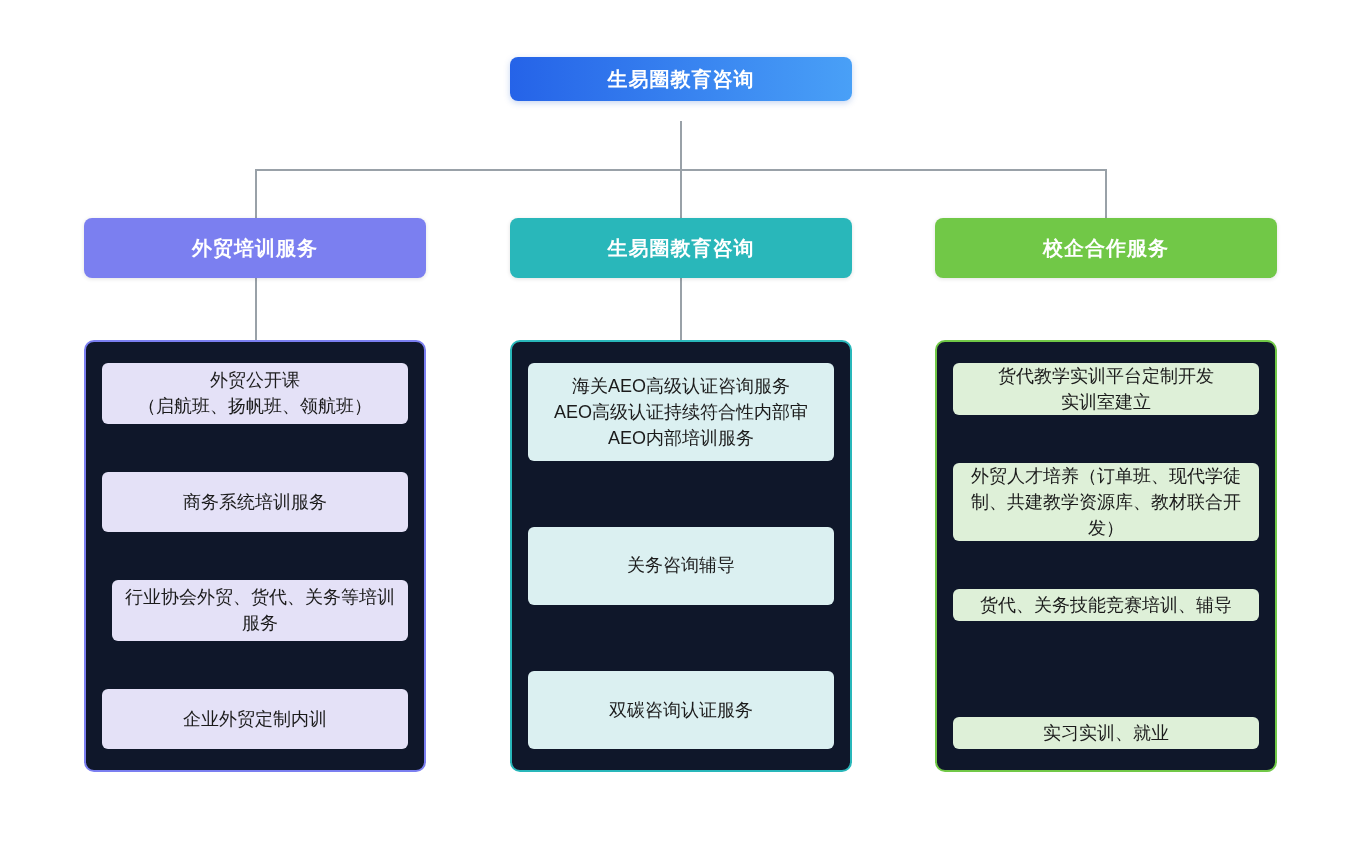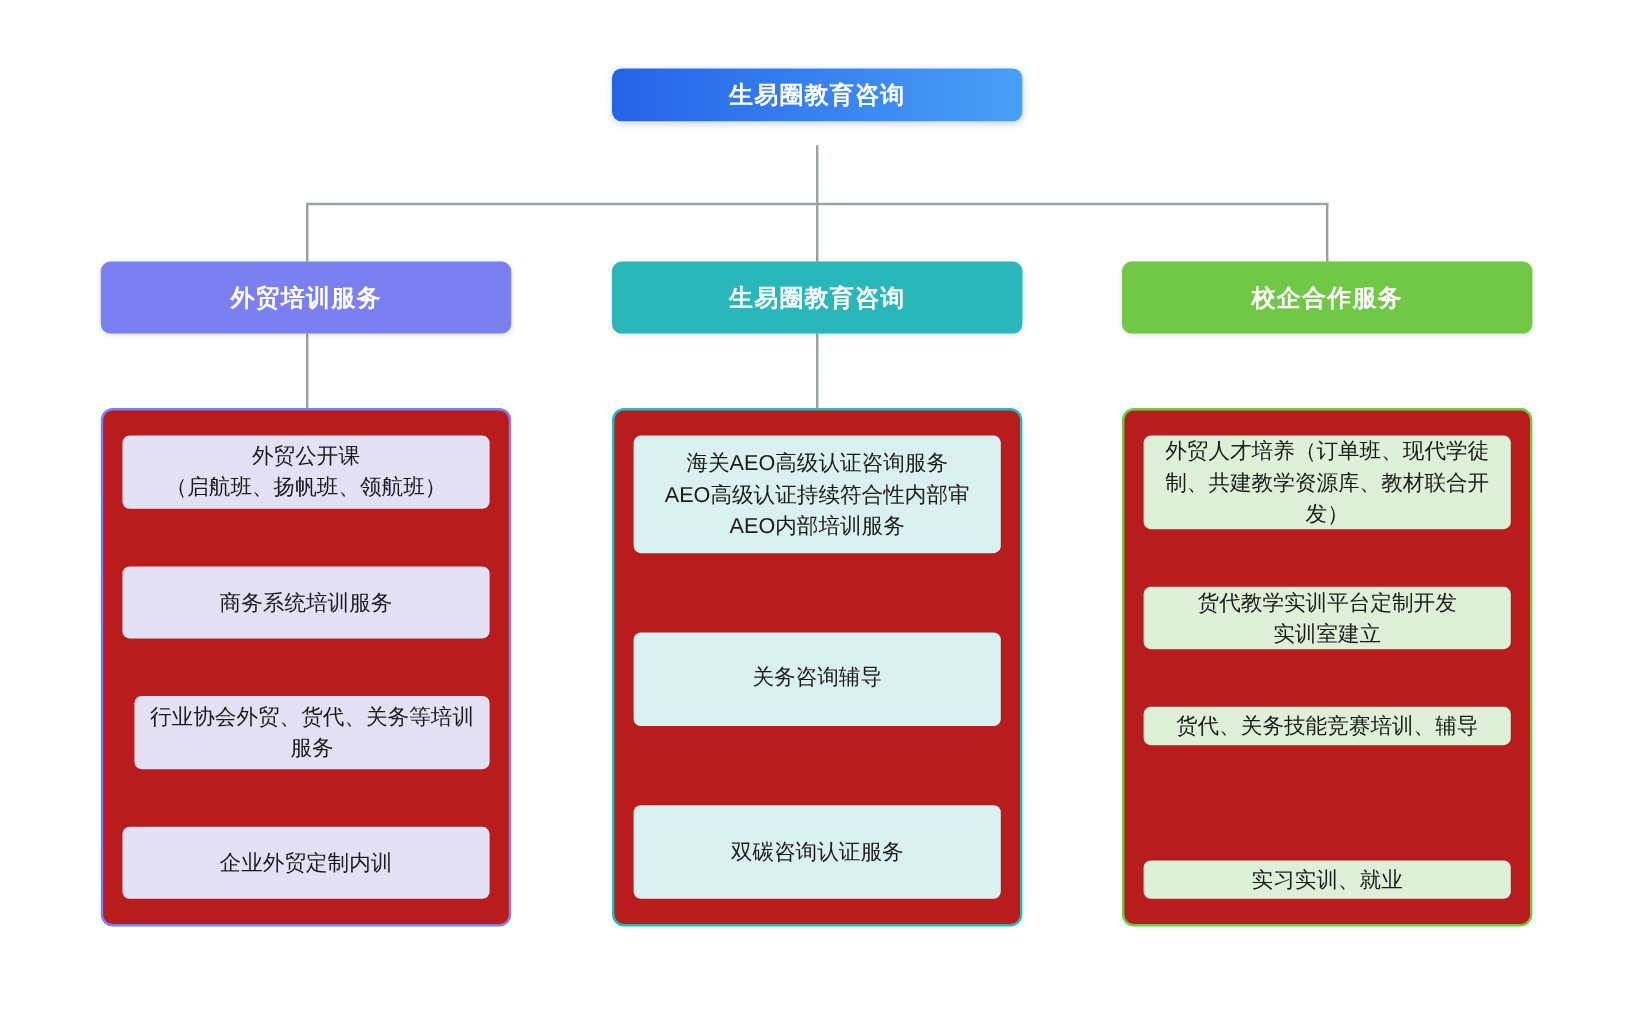--- a/index.html
+++ b/index.html
@@ -41,21 +41,21 @@
     height: 60px; border-radius: 8px;
     display: flex; align-items: center; justify-content: center;
     color: #ffffff; font-weight: bold; font-size: 20px;
     letter-spacing: 1px;
     box-shadow: 0 1px 4px rgba(0,0,0,0.12);
   }
 
   .panel {
     margin-top: 62px; height: 432px;
     border: 2px solid #f97316; border-radius: 10px;
-    background: #b91c1c;
+    background: #0f172a;
     box-sizing: border-box;
     padding: 21px 16px;
     display: flex; flex-direction: column; justify-content: space-between; gap: 48px;
   }
 
   .card {
     height: 78px;
     border-radius: 6px;
     display: flex; align-items: center; justify-content: center;
     text-align: center;
@@ -106,21 +106,21 @@
       <div class="card" style="background: rgb(219, 240, 241); font-family: Liberation Mono, monospace;">关务咨询辅导</div>
       <div class="card" style="background: rgb(219, 240, 241);">双碳咨询认证服务</div>
     </div>
   </div>
 
   <div class="column col-3">
     <div class="branch-header" style="background: rgb(113, 200, 71);">
       <span>校企合作服务</span>
     </div>
     <div class="panel" style="border-color: rgb(113, 200, 71);">
-      <div class="card lg" style="background: rgb(222, 240, 216);">外贸人才培养（订单班、现代学徒制、共建教学资源库、教材联合开发）</div>
       <div class="card" style="background: rgb(222, 240, 216);">货代教学实训平台定制开发
 实训室建立</div>
+      <div class="card lg" style="background: rgb(222, 240, 216);">外贸人才培养（订单班、现代学徒制、共建教学资源库、教材联合开发）</div>
       <div class="card" style="background: rgb(222, 240, 216);">货代、关务技能竞赛培训、辅导</div>
       <div class="card" style="background: rgb(222, 240, 216); margin-top: 48px;">实习实训、就业</div>
     </div>
   </div>
 
 </div>
 
 </body></html>

